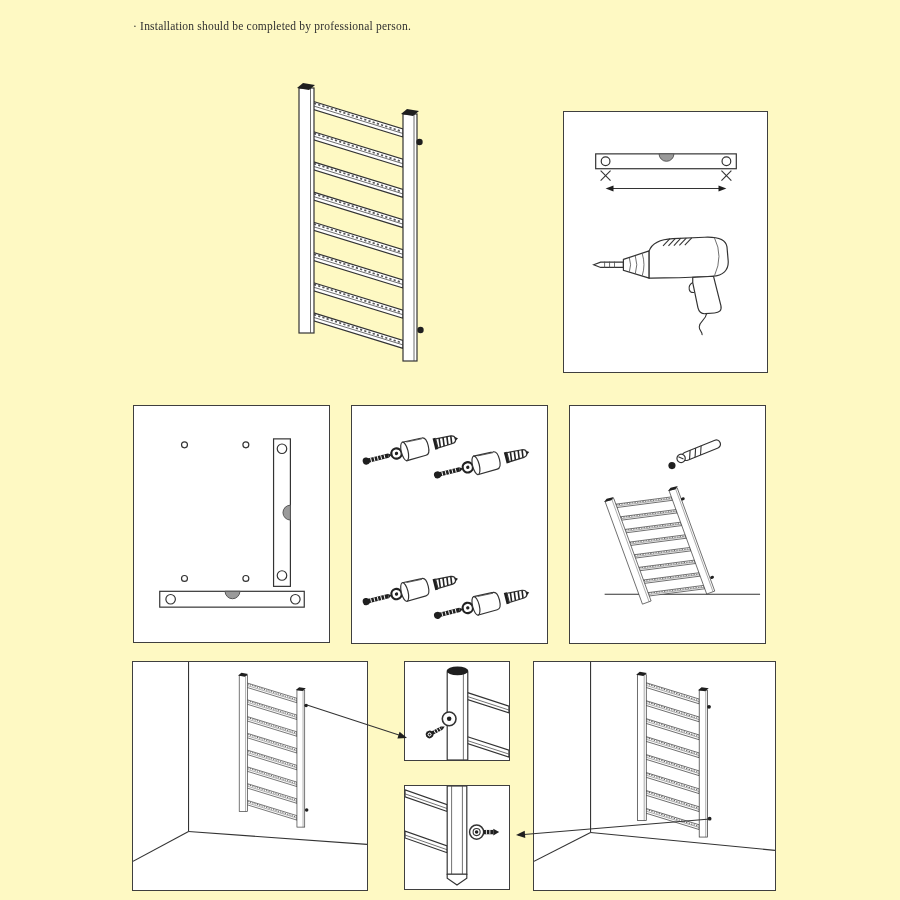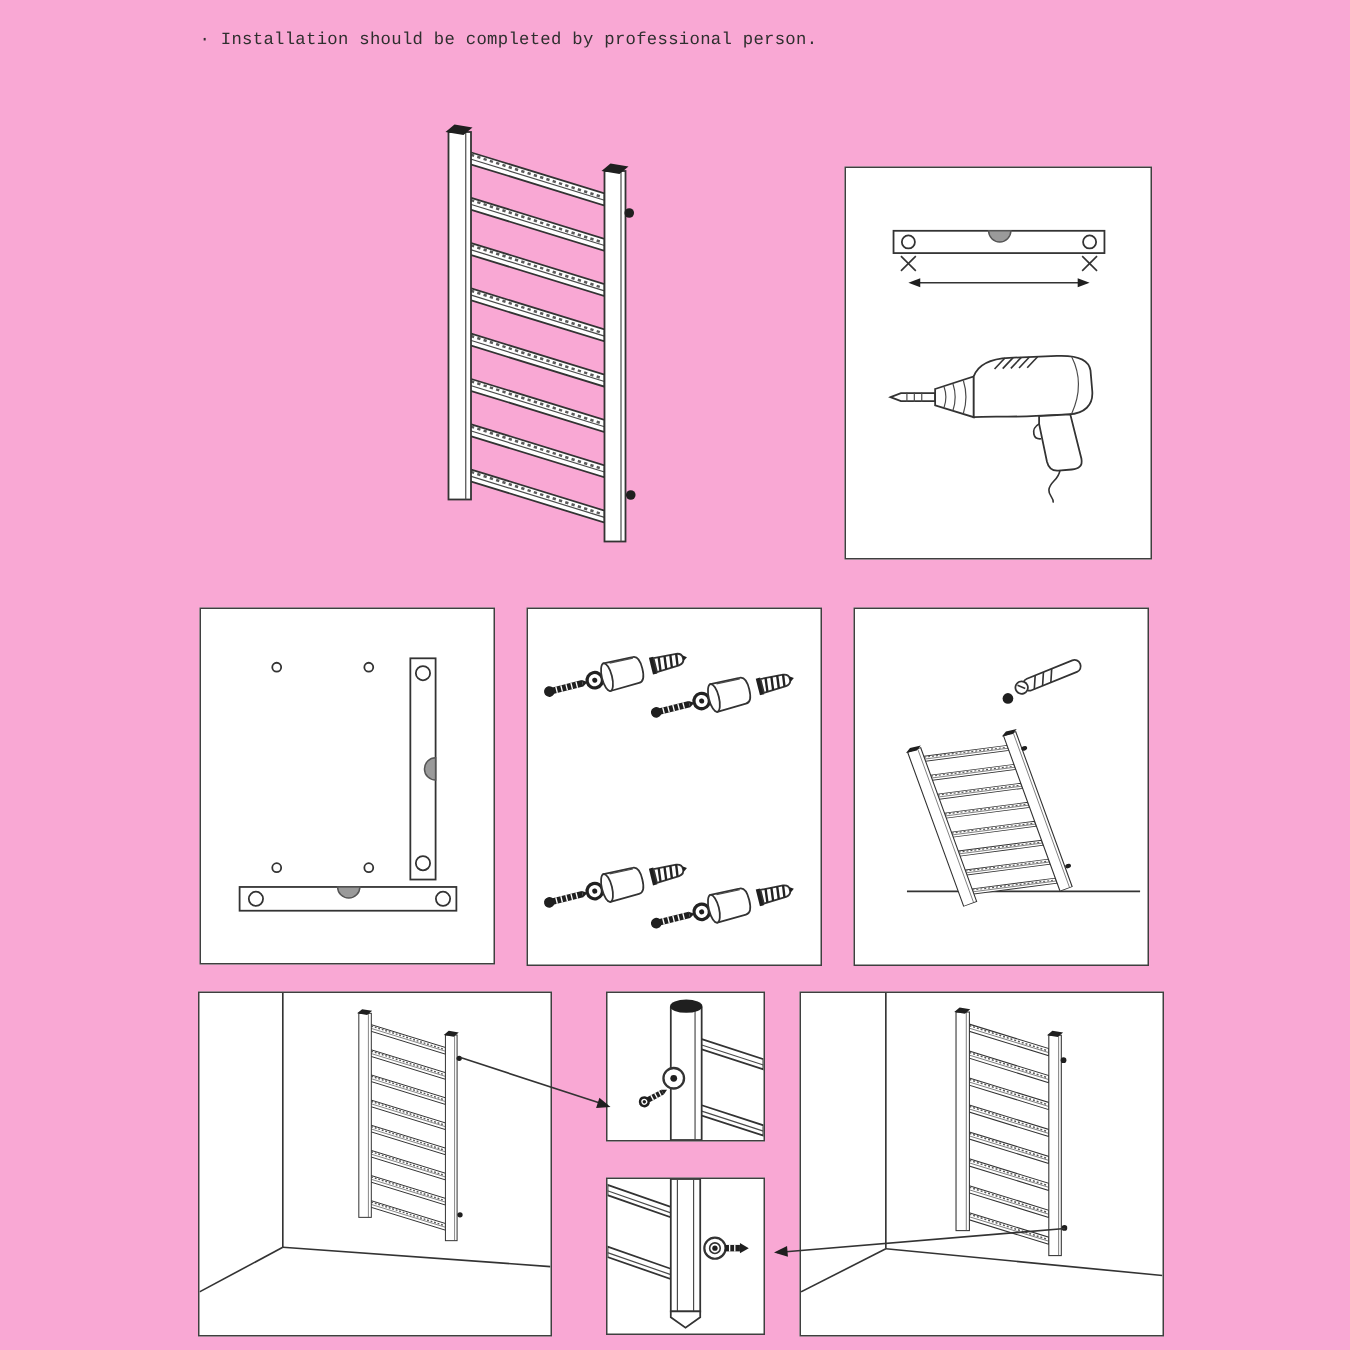--- a/index.html
+++ b/index.html
@@ -1,17 +1,17 @@
 <!DOCTYPE html>
 <html><head>
 <meta charset="utf-8">
 <style>
   html,body{margin:0;padding:0;background:#fff;}
-  .sheet{position:relative;width:900px;height:900px;background:#f9a8d4;overflow:hidden;
-         font-family:Liberation Mono, monospace;}
+  .sheet{position:relative;width:900px;height:900px;background:#fef9c3;overflow:hidden;
+         font-family:Liberation Serif, serif;}
   .note{position:absolute;left:133px;top:20px;font-size:11.5px;color:#2f2f2f;
         letter-spacing:.2px;}
   .panel{position:absolute;border:1px solid #3f3f3f;background:#fff;box-sizing:border-box;z-index:2;}
   .panel svg{display:block;width:100%;height:100%;}
   #bg-svg{position:absolute;left:0;top:0;z-index:1;}
   #overlay-svg{position:absolute;left:0;top:0;z-index:5;pointer-events:none;}
   #p-tools{left:563px;top:111px;width:205px;height:262px;}
   #p-template{left:133px;top:405px;width:197px;height:238px;}
   #p-anchors{left:351px;top:405px;width:197px;height:239px;}
   #p-position{left:569px;top:405px;width:197px;height:239px;}

